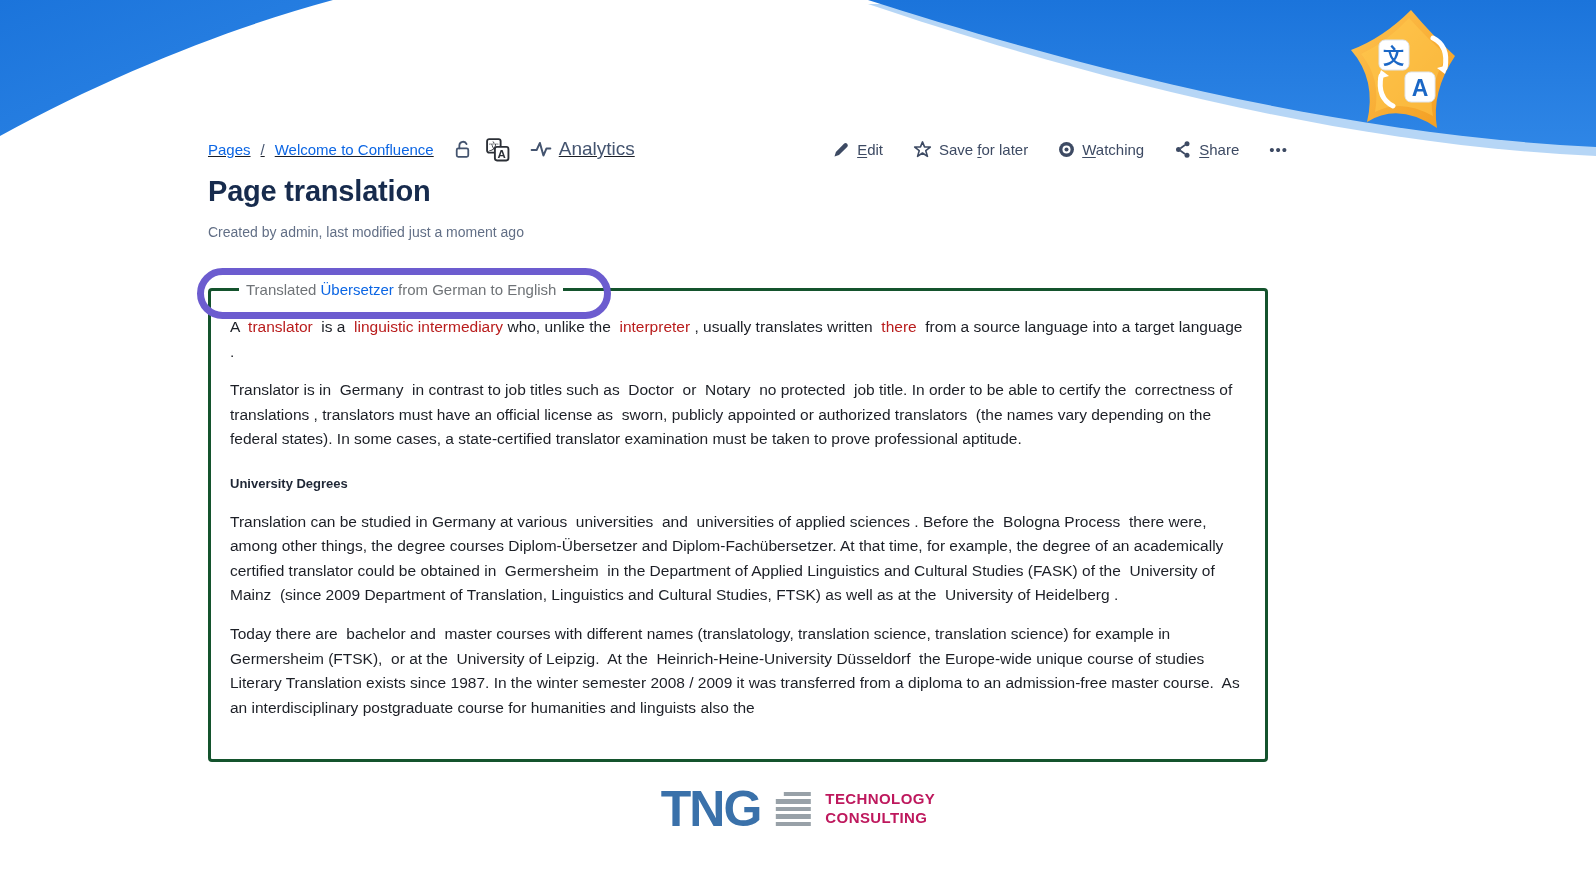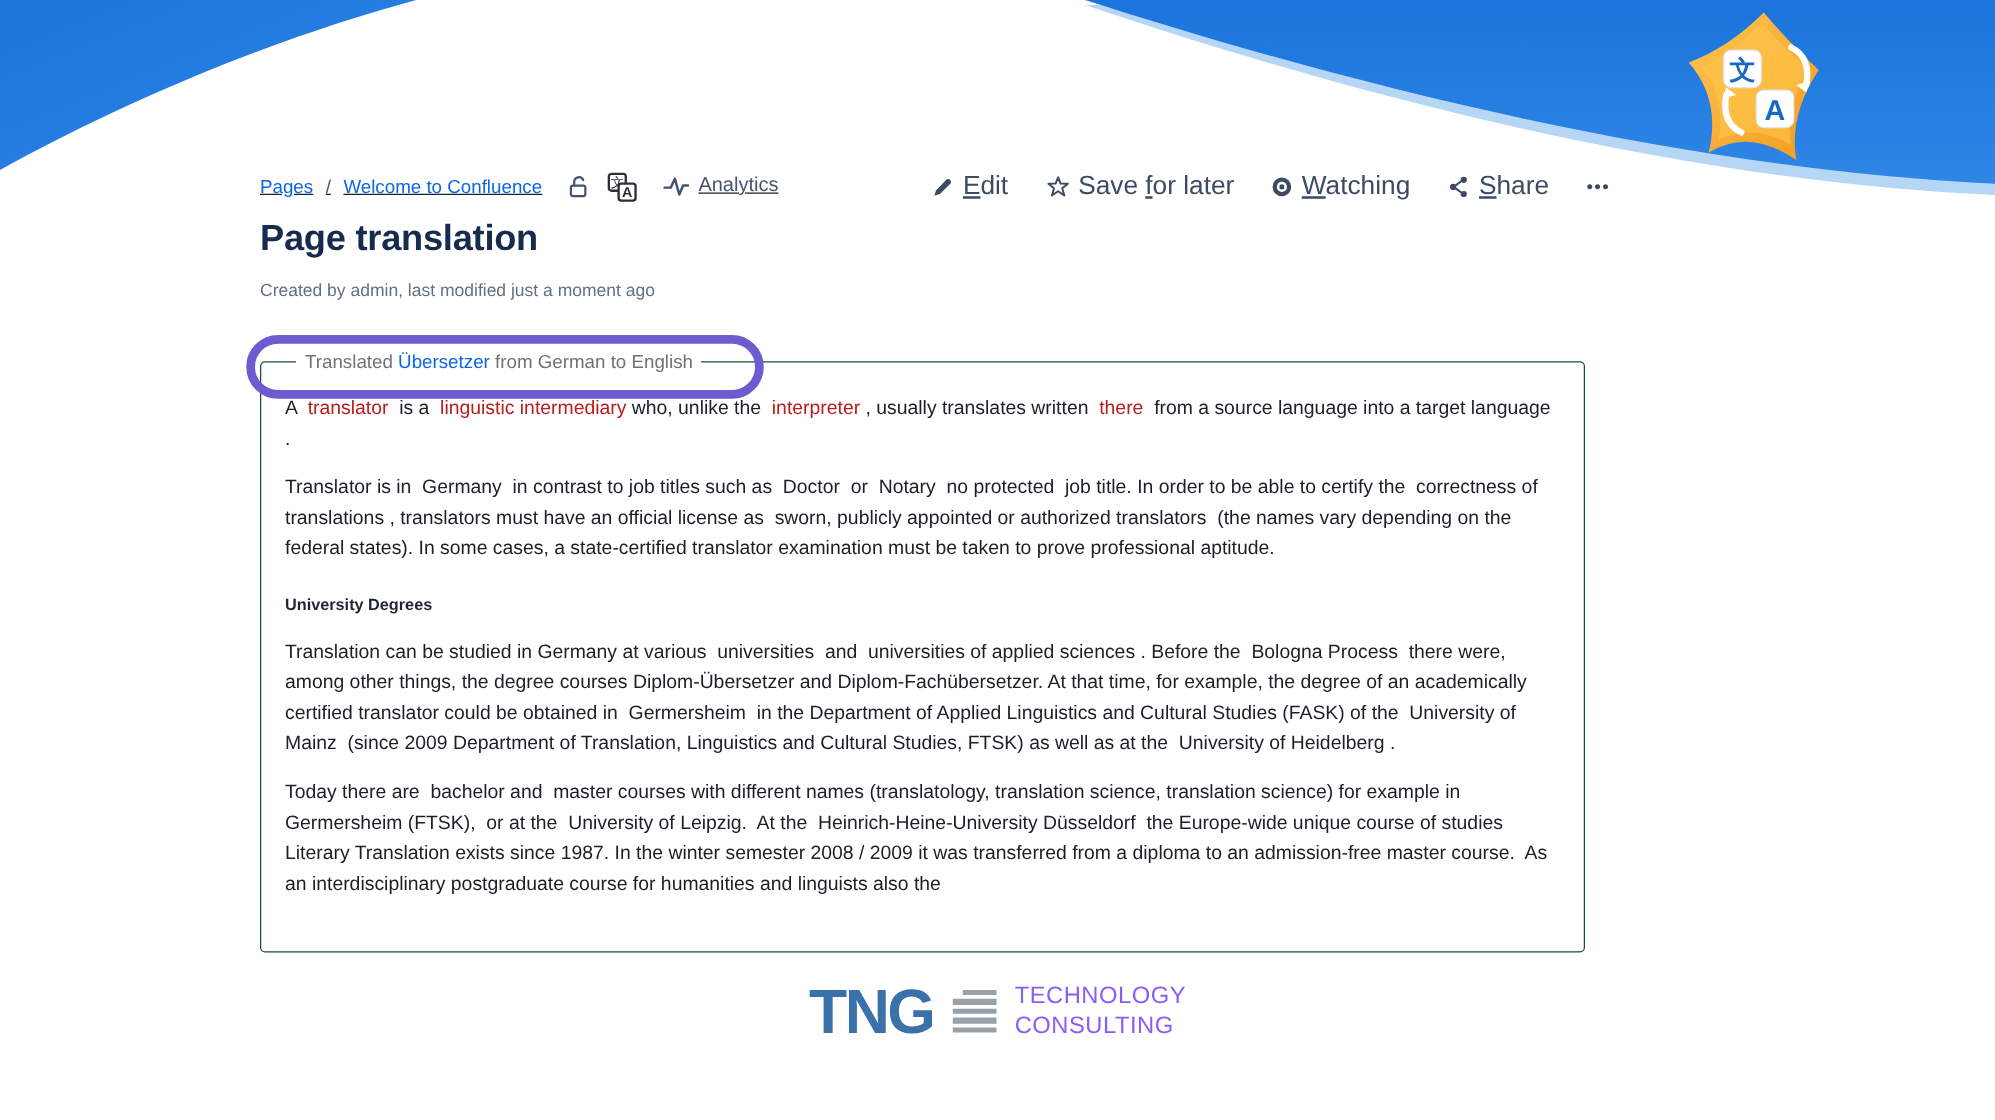--- a/index.html
+++ b/index.html
@@ -25,47 +25,47 @@
   }
   .bc-link { color: #0C66E4; text-decoration: none; cursor: pointer; font-weight: 400; }
   .bc-sep { color: #44546F; }
   .icon-btn {
     background: none; border: none; cursor: pointer; padding: 0;
     display: inline-flex; align-items: center; justify-content: center; height: 24px;
   }
   .bc-icons { display: inline-flex; align-items: center; gap: 12px; margin-left: 8px; }
   .analytics-link {
     display: inline-flex; align-items: center; gap: 7px; margin-left: 10px;
-    color: #44546F; font-size: 16px; text-decoration: none; cursor: pointer;
+    color: #44546F; font-size: 19px; text-decoration: none; cursor: pointer;
   }
 
   
   .toolbar {
     position: absolute; top: 136px; right: 308px; height: 26px;
     display: flex; align-items: center; gap: 30px;
   }
   .tb-btn {
     background: none; border: none; cursor: pointer; padding: 0;
     display: inline-flex; align-items: center; gap: 7px;
-    font-family: inherit; font-size: 21px; color: #3d4a63;
+    font-family: inherit; font-size: 15px; color: #3d4a63;
   }
   .tb-label .key { text-decoration: underline; text-underline-offset: 2px; }
   .tb-more { font-size: 15px; letter-spacing: 1px; color: #3d4a63; }
 
   
   .page-title {
     position: absolute; left: 208px; top: 175px;
     font-size: 29px; font-weight: 700; color: #172B4D; letter-spacing: -0.2px;
   }
   .byline { position: absolute; left: 208px; top: 224px; font-size: 14px; color: #626F86; }
 
   
   fieldset.panel {
     position: absolute; left: 208px; top: 281px; width: 1060px; height: 481px;
-    border: 1px solid #14532d; border-radius: 4px;
+    border: 3px solid #14532d; border-radius: 4px;
     padding: 8px 22px 0 19px; overflow: hidden; background: #ffffff;
   }
   fieldset.panel legend {
     margin-left: 9px; padding: 0 7px; font-size: 15px; color: #6f7377; white-space: pre-wrap;
   }
   legend .seg-link { color: #0C66E4; cursor: pointer; }
   .panel-body { font-size: 15.5px; line-height: 24.6px; color: #1c1f26; }
   .panel-body p { margin: 9px 0 14px; white-space: pre-wrap; }
   .panel-body h3 { margin: 20px 0 13px; font-size: 13px; font-weight: 700; color: #1e2635; }
   .panel-body .seg-link { color: #b91c1c; cursor: pointer; }
@@ -78,21 +78,21 @@
 
   
   .tng-footer {
     position: absolute; top: 784px; left: 50%; transform: translateX(-50%);
     display: flex; align-items: center; gap: 15px;
   }
   .tng-word { font-size: 50px; font-weight: 700; color: #3A71AA; letter-spacing: -2px; line-height: 1; }
   .tng-bars { display: flex; flex-direction: column; gap: 3px; width: 35px; align-items: flex-end; }
   .tng-bars .bar { height: 4.5px; background: #98A1A8; width: 35px; }
   .tng-bars .bar.short { width: 27px; }
-  .tng-text { font-size: 19px; font-weight: 400; color: #8b5cf6; line-height: 1.25; letter-spacing: 0.4px; }
+  .tng-text { font-size: 15px; font-weight: 700; color: #be185d; line-height: 1.25; letter-spacing: 0.4px; }
 </style>
 </head>
 <body>
 
 <div class="canvas">
 
   <svg class="deco" viewBox="0 0 1596 200">
     <defs>
       <linearGradient id="gL" x1="0" y1="0" x2="1" y2="1">
         <stop offset="0" stop-color="#1B74DB"></stop>

